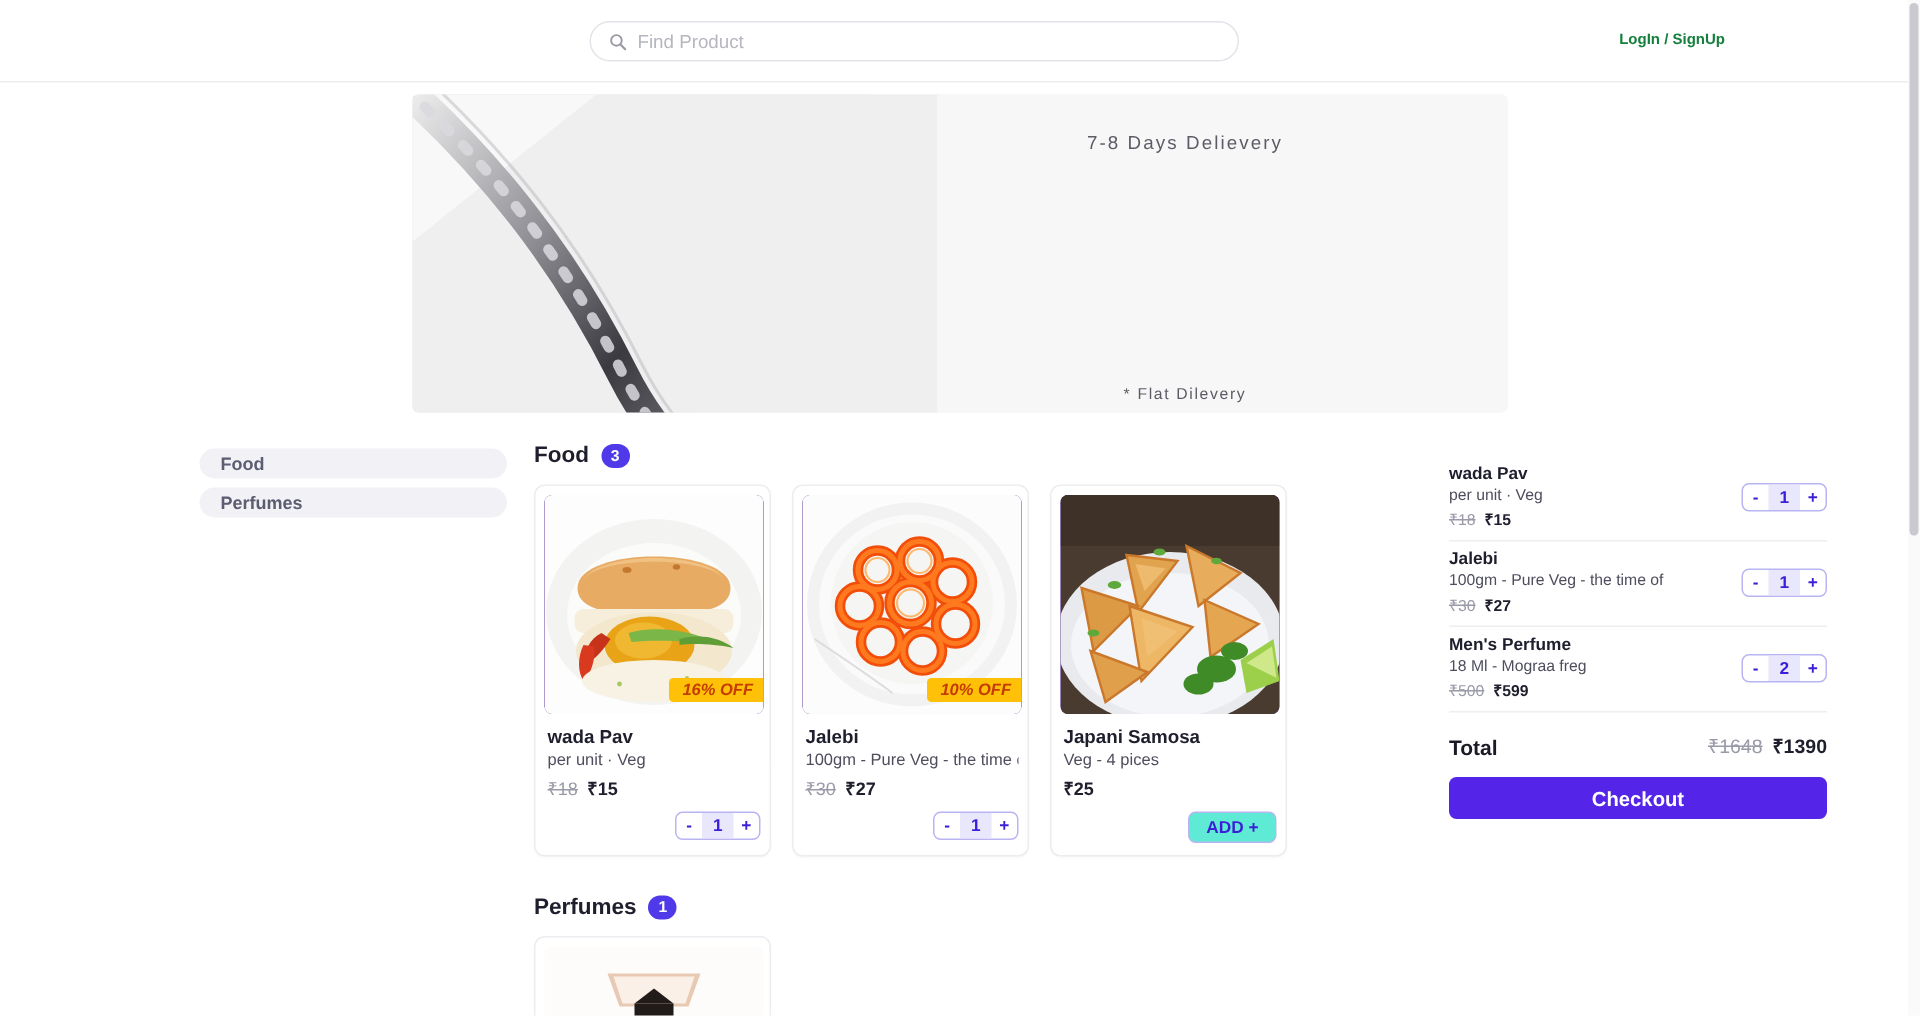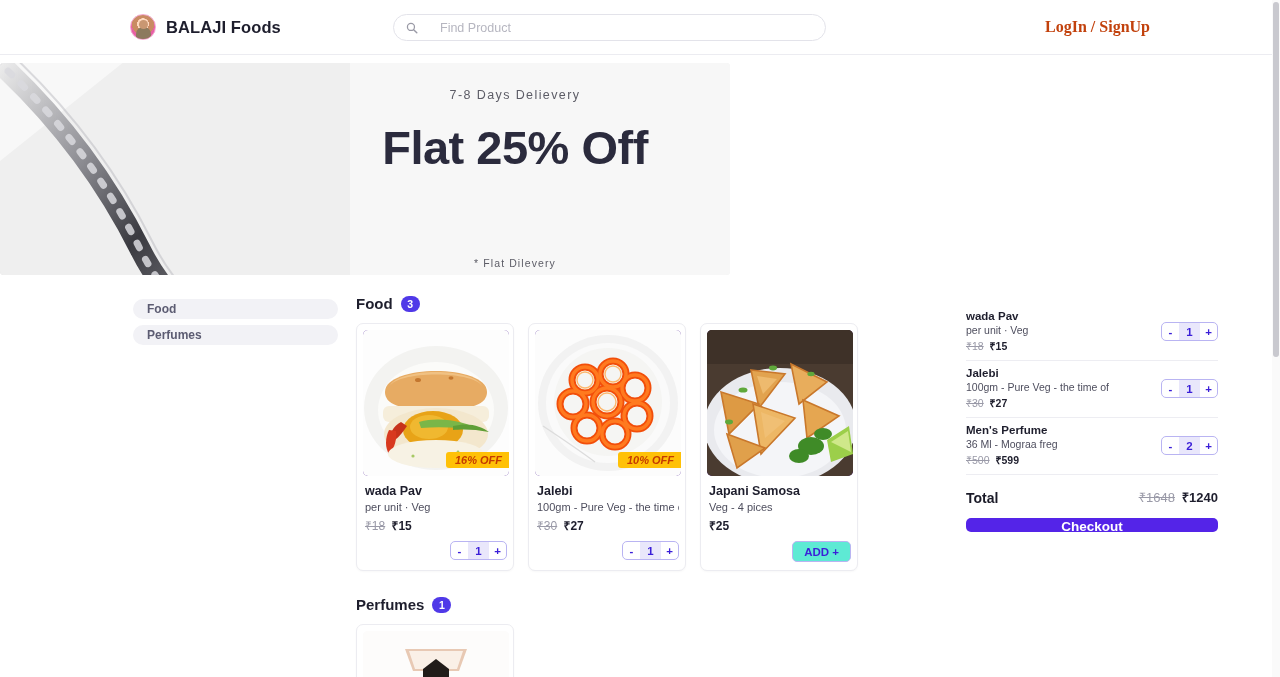--- a/index.html
+++ b/index.html
@@ -34,37 +34,37 @@
     content:""; position:absolute; left:50%; top:22%;
     width:9px;height:9px;margin-left:-4.5px;
     background:#c99772; border-radius:50%; z-index:2;
   }
   .brand-name{ font-size:16.5px; font-weight:bold; letter-spacing:.1px; color:#1e1e2d; }
 
   .searchbar{
     position:absolute; left:393px; top:14px;
     width:433px; height:27px;
     border:1px solid #e3e3ea; border-radius:14px;
-    background:#fff; display:flex; align-items:center; padding:0 12px; gap:20px;
+    background:#fff; display:flex; align-items:center; padding:0 12px; gap:5px;
   }
   .search-ico{ width:12px;height:12px;flex:none; display:block; }
   .search-input{
     border:none; outline:none; background:transparent;
     font-family:"Liberation Sans", sans-serif;
     font-size:12.5px; color:#444; width:100%;
   }
   .search-input::placeholder{ color:#b6b6c0; }
 
   .login{
     position:absolute; right:130px; top:50%; transform:translateY(-50%);
-    font-size:16px; font-weight:bold; color:#c2410c; cursor:pointer;font-family:Liberation Serif, serif;
-  }
-
-  
-  .banner-wrap{ padding:4px 0 0 0; display:flex; justify-content:flex-start;text-decoration:underline; }
+    font-size:10px; font-weight:bold; color:#15803d; cursor:pointer;
+  }
+
+  
+  .banner-wrap{ padding:4px 0 0 0; display:flex; justify-content:center;text-decoration:underline; }
   .banner{
     margin-top:4px;
     width:730px; height:212px;
     border-radius:4px; overflow:hidden; position:relative;
     background:#f4f4f4;
   }
   .banner-photo{
     position:absolute; inset:0;
     background:
       linear-gradient(118deg, #e7e7e7 0 36%, #f7f7f7 36% 100%),
@@ -160,21 +160,21 @@
     border-bottom:1px solid #ededf2; padding:6px 0 7px 0;
   }
   .bi-left{ flex:1; min-width:0; }
   .bi-name{ font-size:11.5px;font-weight:bold;color:#1e1e2d;}
   .bi-desc{ font-size:10.5px;color:#4e4e5e;margin-top:2px; white-space:nowrap; overflow:hidden;}
   .bi-price{ font-size:10.5px;margin-top:3px;}
   .total-row{ display:flex;align-items:flex-end;margin-top:13px; }
   .total-lbl{ font-size:14px;font-weight:bold; }
   .total-val{ margin-left:auto;font-size:13px; }
   .checkout{
-    margin-top:12px;width:100%;height:14px;border:none;border-radius:5px;
+    margin-top:12px;width:100%;height:28px;border:none;border-radius:5px;
     background:#5424e8;color:#fff;font-size:13.5px;font-weight:bold;cursor:pointer;
     font-family:"Liberation Sans", sans-serif;
   }
 
   
   .lower{ margin-top:25px; }
   .perfume-thumb{
     width:146px;height:146px;border-radius:5px;overflow:hidden;position:relative;
     background:#fbfbfb;
   }
@@ -185,24 +185,20 @@
   }
   .scrollthumb{
     position:absolute; right:1px; top:2px; width:6px; height:355px;
     background:#c9c9cf; border-radius:3px;
   }
 </style>
 </head>
 <body>
 
 <div class="header">
-  <div class="brand">
-    <div class="avatar"></div>
-    <div class="brand-name">BALAJI Foods</div>
-  </div>
 
   <div class="searchbar">
     <svg class="search-ico" viewBox="0 0 16 16">
       <circle cx="6.6" cy="6.6" r="4.7" fill="none" stroke="#9a9aa6" stroke-width="1.7"></circle>
       <line x1="10.2" y1="10.2" x2="14.4" y2="14.4" stroke="#9a9aa6" stroke-width="1.9" stroke-linecap="round"></line>
     </svg>
     <input class="search-input" value="" placeholder="Find Product" style="">
   </div>
 
   <div class="login">LogIn / SignUp</div>
@@ -223,21 +219,20 @@
       </defs>
       <rect x="0" y="0" width="360" height="300" fill="#efefef"></rect>
       <polygon points="0,0 150,0 0,120" fill="#f8f8f8"></polygon>
       <path d="M5,10 C60,60 110,120 150,200 C175,250 210,280 255,292" fill="none" stroke="url(#mg)" stroke-width="21" stroke-linecap="round"></path>
       <path d="M5,10 C60,60 110,120 150,200 C175,250 210,280 255,292" fill="none" stroke="#d9d9de" stroke-width="7" stroke-linecap="round" stroke-dasharray="5 13" opacity=".85"></path>
       <path d="M18,2 C72,52 122,112 162,192 C187,242 222,272 267,284" fill="none" stroke="#b9b9bf" stroke-width="2" opacity=".5"></path>
     </svg>
 
     <div class="banner-txt">
       <div class="b-deliv">7-8 Days Delievery</div>
-      <div class="b-flat">Flat 25% Off</div>
       <div class="b-free">* Flat Dilevery</div>
     </div>
   </div>
 </div>
 
 <div class="main">
 
   <div class="sidebar">
     <div class="cat">
       <span>Food</span>
@@ -448,39 +443,39 @@
         <div class="stepper">
           <div>-</div>
           <div class="qty">1</div>
           <div>+</div>
         </div>
       </div>
 
       <div class="bag-item">
         <div class="bi-left">
           <div class="bi-name">Men's Perfume</div>
-          <div class="bi-desc">36 Ml - Mograa freg</div>
+          <div class="bi-desc">18 Ml - Mograa freg</div>
           <div class="bi-price">
             <span class="strike">₹500</span>
             <span class="now">₹599</span>
           </div>
         </div>
         <div class="stepper">
           <div>-</div>
           <div class="qty">2</div>
           <div>+</div>
         </div>
       </div>
     </div>
 
     <div class="total-row">
       <div class="total-lbl">Total</div>
       <div class="total-val">
         <span class="strike">₹1648</span>
-        <span class="now">₹1240</span>
+        <span class="now">₹1390</span>
       </div>
     </div>
 
     <button class="checkout">Checkout</button>
   </div>
 </div>
 
 <div class="scrollbar">
   <div class="scrollthumb"></div>
 </div>

